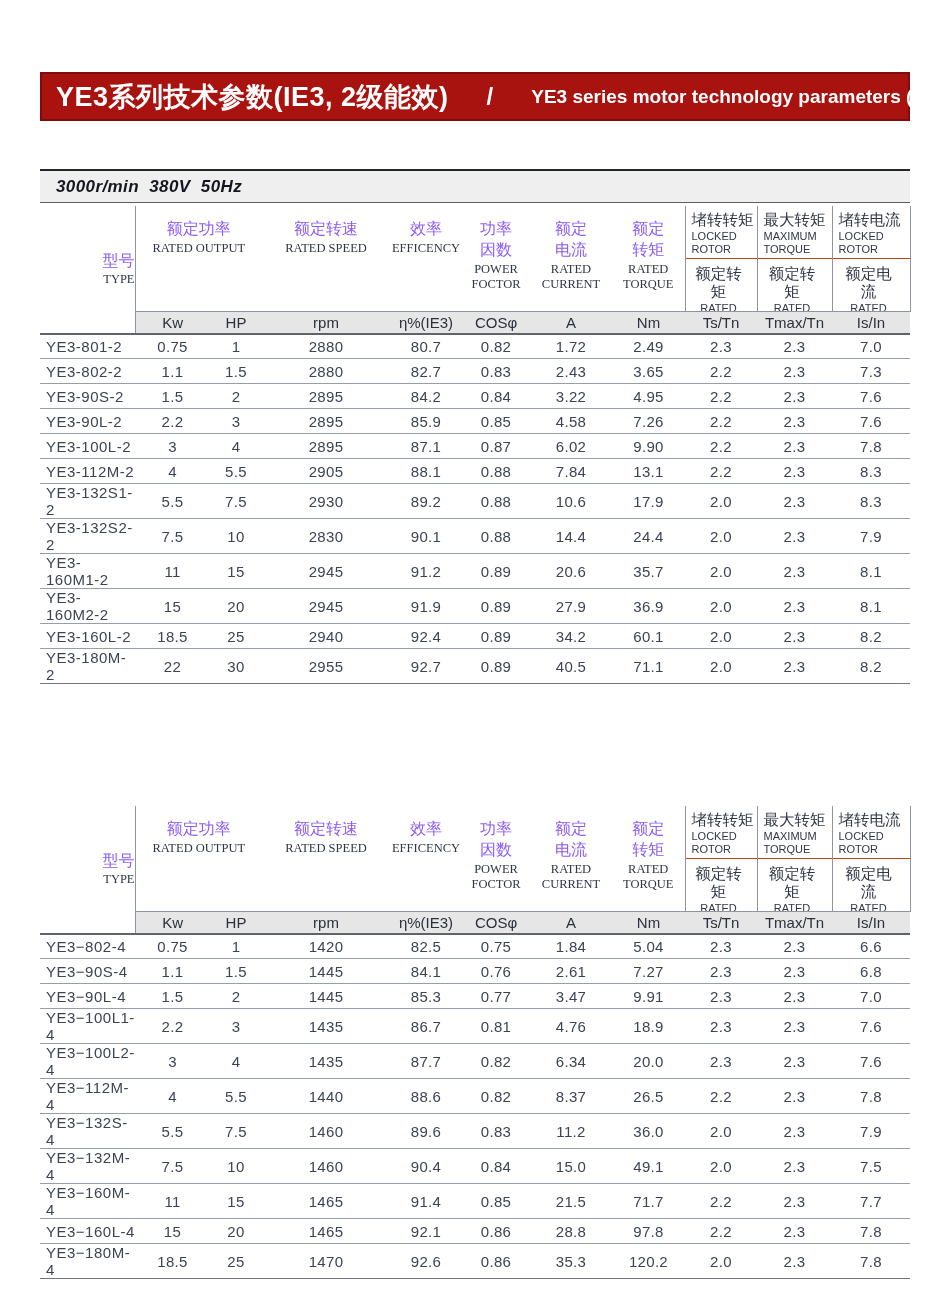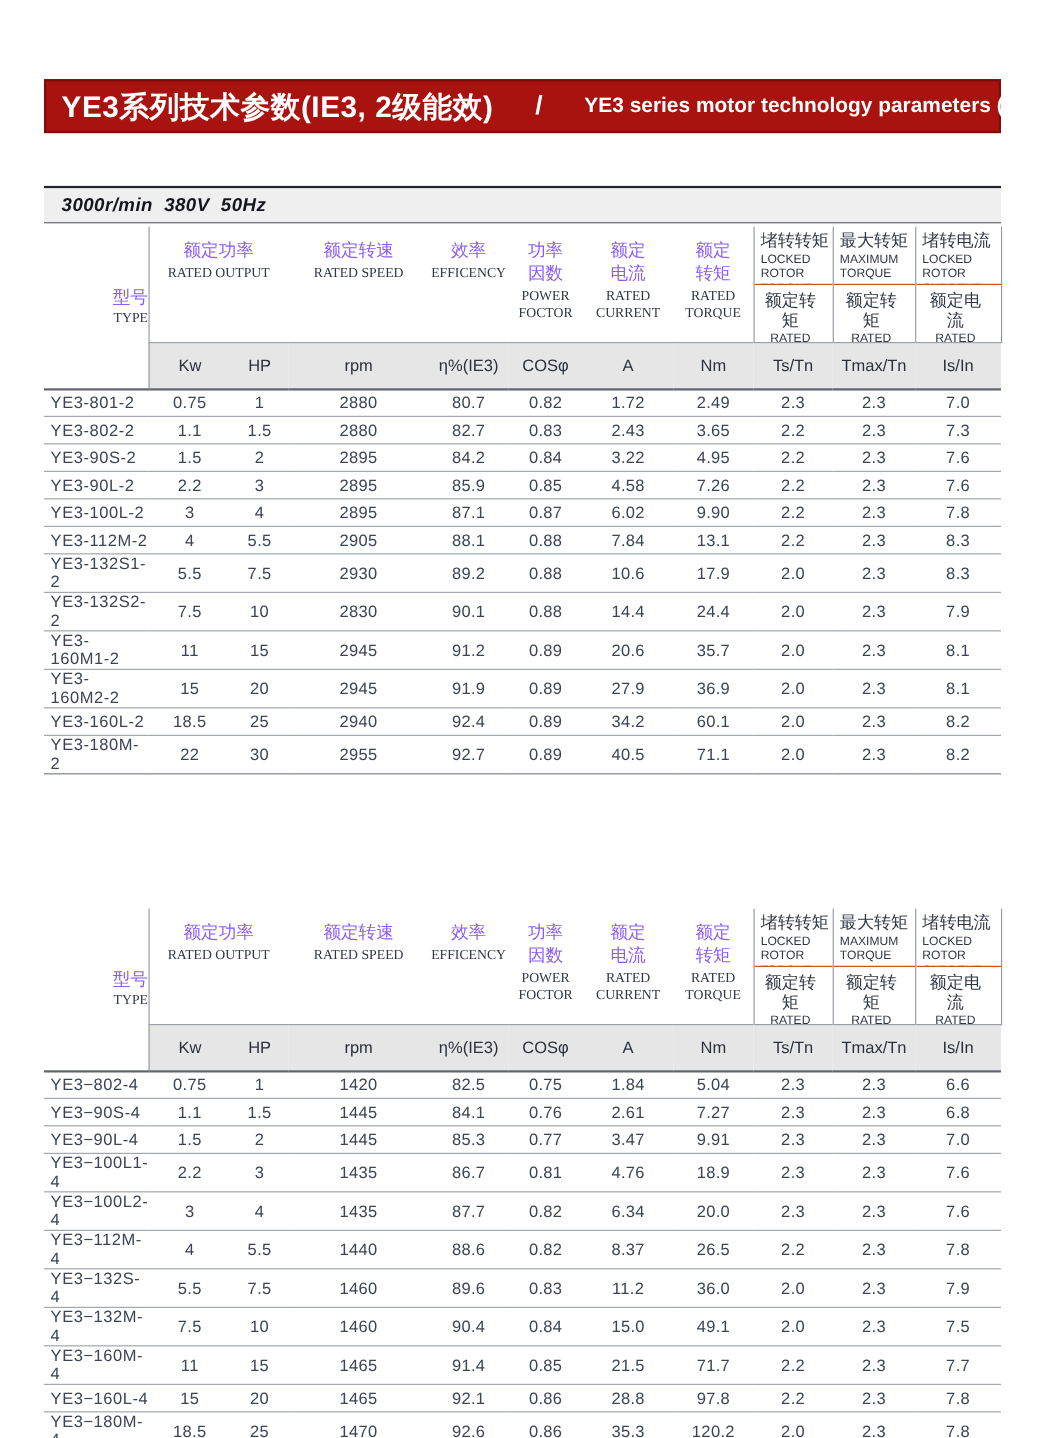--- a/index.html
+++ b/index.html
@@ -55,21 +55,21 @@
 
   th.frac { padding:0; vertical-align:top; height:105px; border-left:1px solid #8f95a0; }
   th.frac.last { border-right:1px solid #8f95a0; }
   .frac-top { height:53px; border-bottom:1px solid #c2410c; padding:5px 2px 0 6px; text-align:left; overflow:hidden; }
   .frac-bottom { height:52px; padding:6px 11px 0 6px; text-align:center; overflow:hidden; }
   .f-zh { font-size:15.5px; color:#2f3644; line-height:1.15; }
   .f-en { font-size:11px; color:#2f3644; line-height:1.2; white-space:pre-line; margin-top:1px; }
 
   tr.units-row td {
     background:#e6e6e6;
-    height:42px; text-align:center;
+    height:22px; text-align:center;
     font-size:15px; color:#2a303c;
     border-top:1px solid #8f95a0;
     border-bottom:2px solid #5f636c;
   }
 
   tbody td {
     height:25px; text-align:center;
     font-size:15px; color:#3c4453;
     border-bottom:1px solid #989ea8;
     letter-spacing:0.3px;

